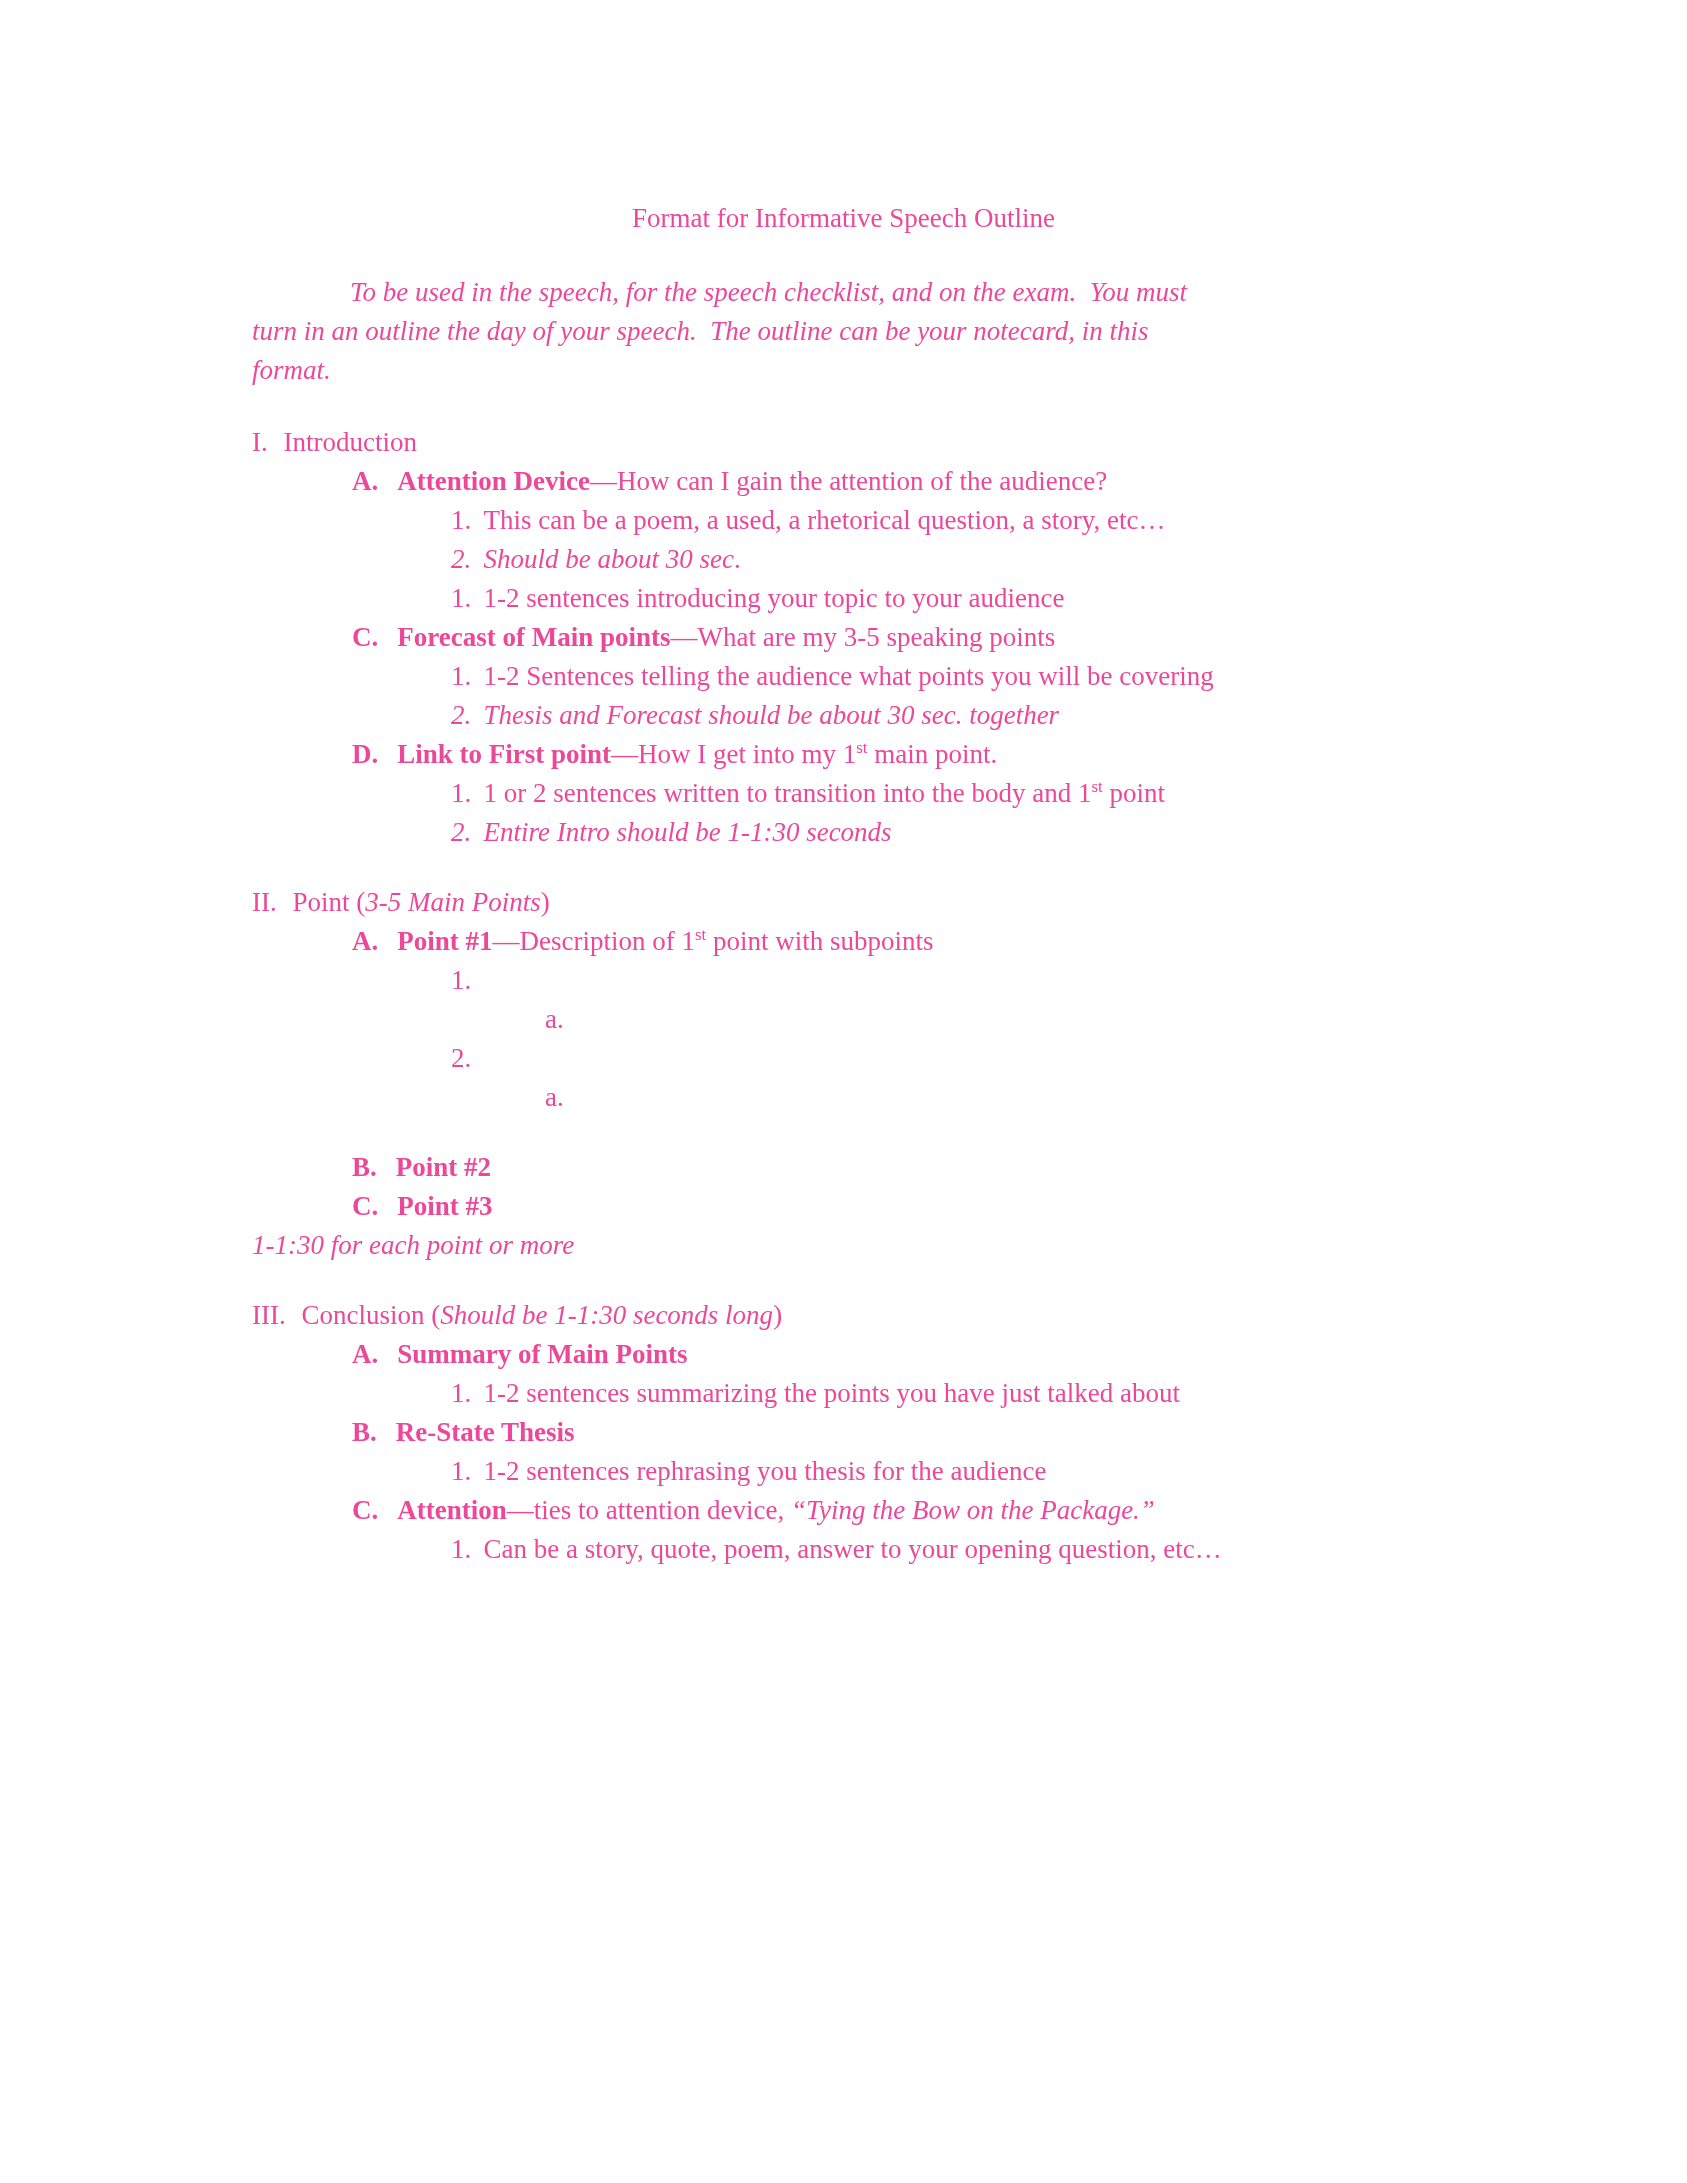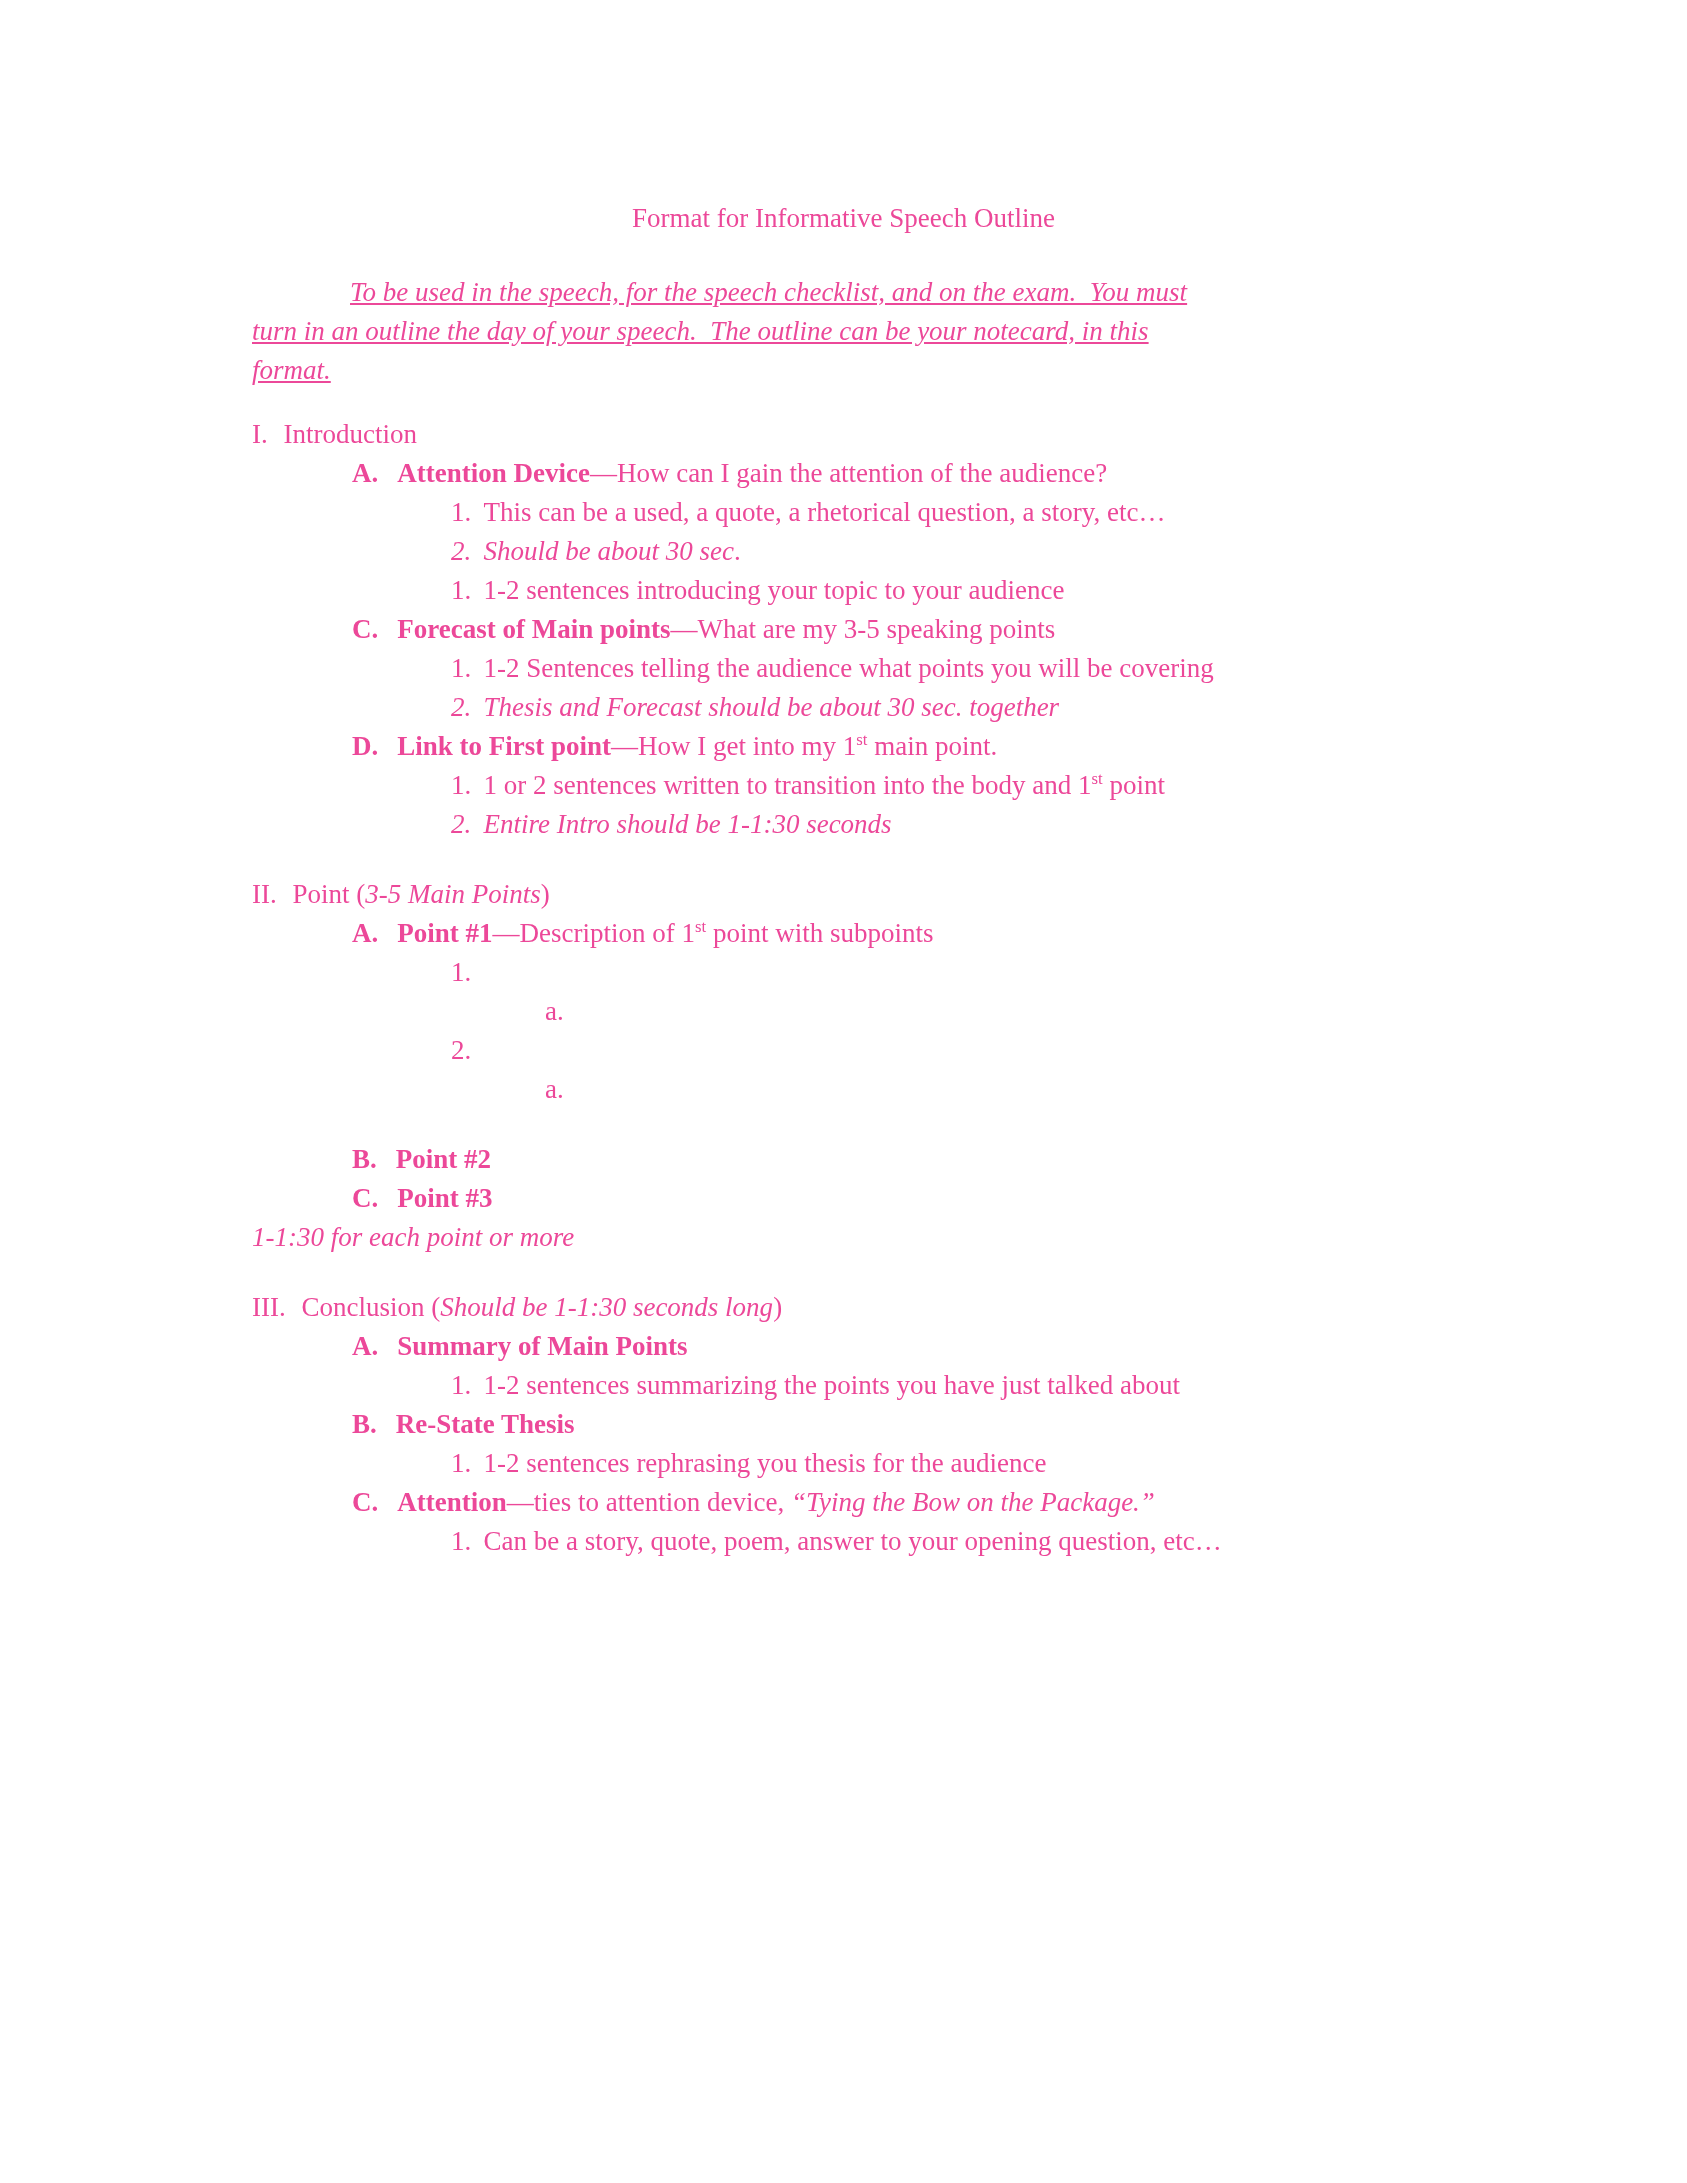--- a/index.html
+++ b/index.html
@@ -23,22 +23,21 @@
     text-align: center;
     line-height: 39px;
     margin-bottom: 35px;
   }
   .content {
     padding-left: 252px;
     padding-right: 236px;
   }
   .intro {
     font-style: italic;
-    margin-bottom: 25px;
-    text-decoration: underline;
+    margin-bottom: 33px;
   }
   .para-line {
     line-height: 39px;
     white-space: pre;
   }
   .para-line.indent {
     text-indent: 98px;
   }
   .line {
     line-height: 39px;
@@ -74,21 +73,21 @@
   <div class="doc-title">Format for Informative Speech Outline</div>
   <div class="content">
     <div class="intro">
       <div class="para-line indent">To be used in the speech, for the speech checklist, and on the exam.  You must</div>
       <div class="para-line">turn in an outline the day of your speech.  The outline can be your notecard, in this</div>
       <div class="para-line">format.</div>
     </div>
     <div>
         <div class="line lvl0"><span class="label">I.</span><span class="">Introduction</span></div>
         <div class="line lvl1"><span class="label b">A.</span><span class="b">Attention Device</span><span class="">—How can I gain the attention of the audience?</span></div>
-        <div class="line lvl2"><span class="label">1.</span><span class="">This can be a used, a quote, a rhetorical question, a story, etc…</span></div>
+        <div class="line lvl2"><span class="label">1.</span><span class="">This can be a poem, a used, a rhetorical question, a story, etc…</span></div>
         <div class="line lvl2"><span class="label i">2.</span><span class="i">Should be about 30 sec</span><span class="">.</span></div>
         <div class="line lvl2"><span class="label">1.</span><span class="">1-2 sentences introducing your topic to your audience</span></div>
         <div class="line lvl1"><span class="label b">C.</span><span class="b">Forecast of Main points</span><span class="">—What are my 3-5 speaking points</span></div>
         <div class="line lvl2"><span class="label">1.</span><span class="">1-2 Sentences telling the audience what points you will be covering</span></div>
         <div class="line lvl2"><span class="label i">2.</span><span class="i">Thesis and Forecast should be about 30 sec. together</span></div>
         <div class="line lvl1"><span class="label b">D.</span><span class="b">Link to First point</span><span class="">—How I get into my 1</span><span class="sup">st</span><span class=""> main point.</span></div>
         <div class="line lvl2"><span class="label">1.</span><span class="">1 or 2 sentences written to transition into the body and 1</span><span class="sup">st</span><span class=""> point</span></div>
         <div class="line lvl2"><span class="label i">2.</span><span class="i">Entire Intro should be 1-1:30 seconds</span></div>
         <div class="line blank"></div>
         <div class="line lvl0"><span class="label">II.</span><span class="">Point (</span><span class="i">3-5 Main Points</span><span class="">)</span></div>

